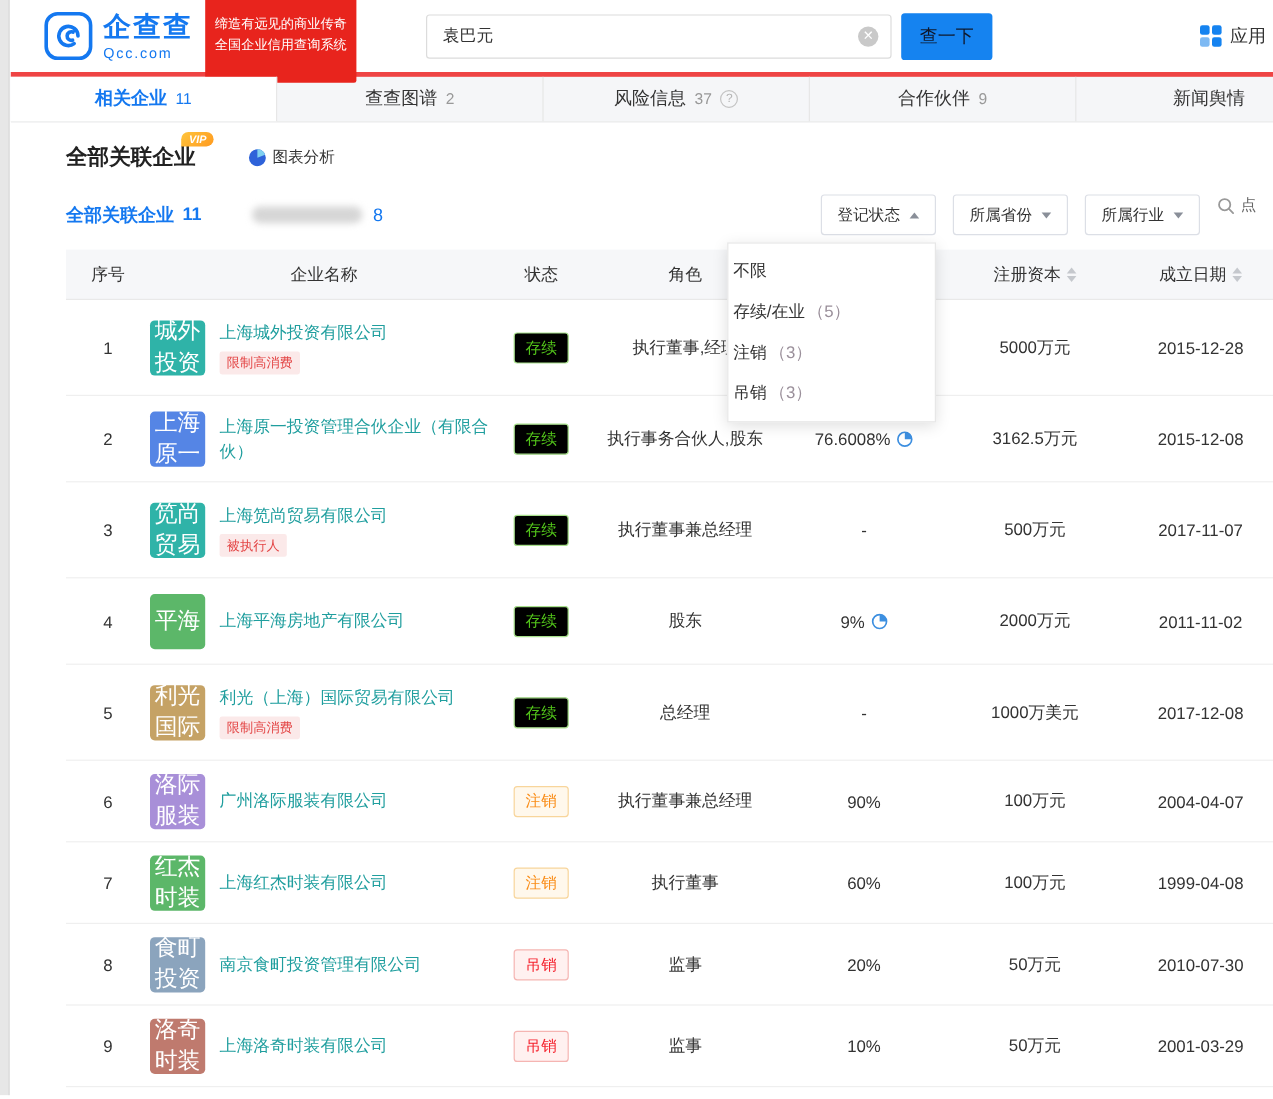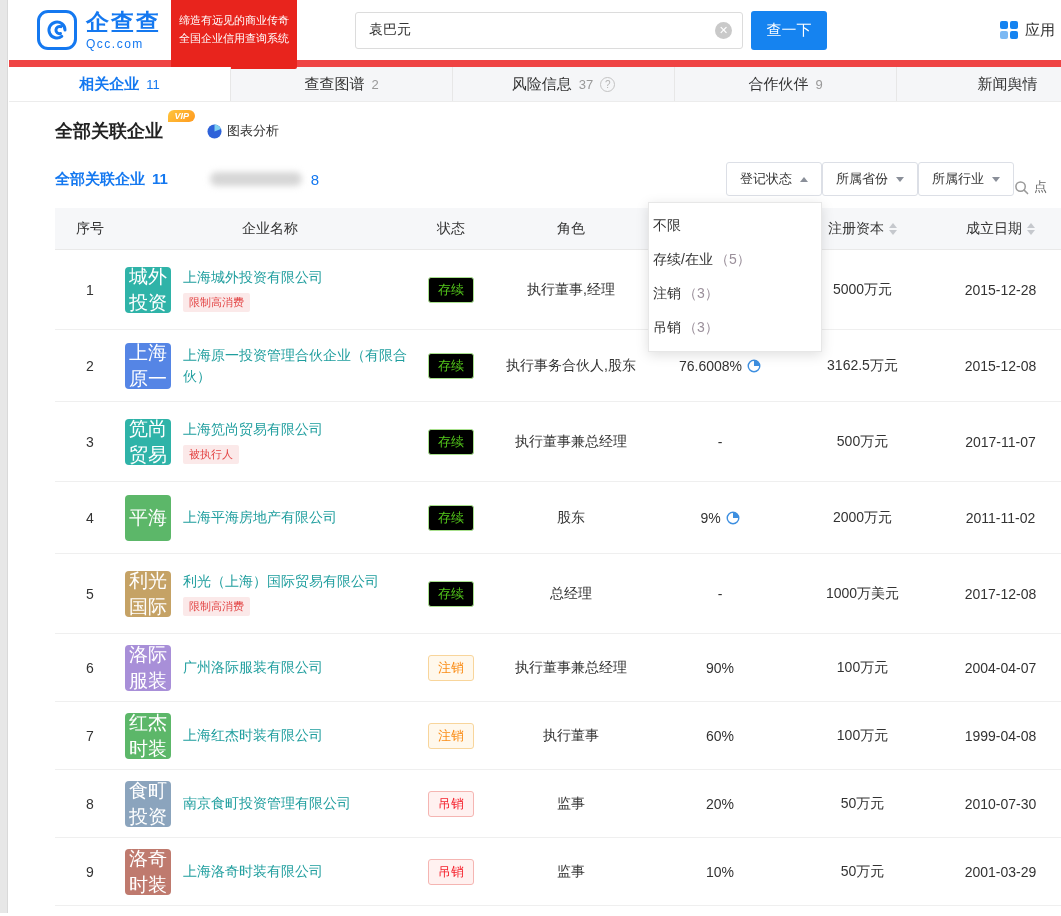--- a/index.html
+++ b/index.html
@@ -12,48 +12,48 @@
   .header { margin-left:9px; height:60px; display:flex; align-items:center; padding:0 6px 0 28px; background:#fff; }
   .logo { display:flex; align-items:center; gap:9px; }
   .logo-mark { width:40px; height:40px; border:3px solid #1478f0; border-radius:11px; display:flex; align-items:center; justify-content:center; }
   .logo-text { line-height:1; }
   .logo-title { color:#1478f0; font-size:23px; font-weight:bold; letter-spacing:2px; }
   .logo-domain { color:#1478f0; font-size:12px; letter-spacing:1.5px; margin-top:4px; }
   .slogan { background:#e8241d; color:#fff; font-size:11px; padding:21px 8px; margin-left:10px; line-height:1.6; border-radius:2px; white-space:nowrap; }
   .searchbar { display:flex; align-items:center; margin-left:58px; }
   .search-input { width:388px; height:37px; border:1px solid #dcdcdc; border-radius:3px; display:flex; align-items:center; padding:0 10px 0 13px; font-size:14px; color:#333; background:#fff; }
   .search-clear { margin-left:auto; width:17px; height:17px; border-radius:50%; background:#c9c9c9; color:#fff; font-size:11px; line-height:17px; text-align:center; cursor:pointer; }
-  .search-btn { width:76px; height:39px; background:#1583f0; color:#ffffff; font-size:15px; border:none; margin-left:8px; border-radius:3px; display:flex; align-items:center; justify-content:center; cursor:pointer; }
+  .search-btn { width:76px; height:39px; background:#1583f0; color:#0f172a; font-size:15px; border:none; margin-left:8px; border-radius:3px; display:flex; align-items:center; justify-content:center; cursor:pointer; }
   .apps { margin-left:auto; display:flex; align-items:center; gap:7px; font-size:15px; color:#333; cursor:pointer; }
   .apps-icon { width:18px; height:18px; display:grid; grid-template-columns:1fr 1fr; grid-template-rows:1fr 1fr; gap:2px; }
   .apps-icon i { background:#1583f0; border-radius:2px; }
   .apps-icon i:nth-child(3) { background:#7db9f3; }
 
   
-  .tabbar { margin-left:9px; display:flex; background:#f5f6f8; border-top:7px solid #ef4444; border-bottom:1px solid #ececec; height:42px; }
+  .tabbar { margin-left:9px; display:flex; background:#f5f6f8; border-top:4px solid #ef4444; border-bottom:1px solid #ececec; height:42px; }
   .tab { width:222px; flex:0 0 auto; display:flex; align-items:center; justify-content:center; gap:7px; font-size:15px; color:#333; border-right:1px solid #e7e7e7; cursor:pointer; }
   .tab .cnt { color:#999; font-size:13px; }
   .tab.active { background:#fff; color:#1478f0; font-weight:bold; }
   .tab.active .cnt { color:#1478f0; font-weight:normal; }
   .help-circle { width:15px; height:15px; border:1px solid #c3c3c3; border-radius:50%; color:#b3b3b3; font-size:10px; line-height:14px; text-align:center; }
 
   
   .content { margin-left:9px; padding-left:46px; }
   .section-row { display:flex; align-items:center; margin-top:14px; height:30px; }
   .section-title { font-size:18px; font-weight:bold; color:#222; position:relative; padding-right:32px; }
-  .vip-badge { position:absolute; top:-9px; right:0; background:linear-gradient(135deg,#ffc53d,#ff9a1f); color:#fff; font-size:9px; font-style:italic; font-weight:bold; padding:1px 6px; border-radius:7px 7px 7px 0; }
+  .vip-badge { position:absolute; top:-9px; right:17px; background:linear-gradient(135deg,#ffc53d,#ff9a1f); color:#fff; font-size:9px; font-style:italic; font-weight:bold; padding:1px 6px; border-radius:7px 7px 7px 0; }
   .chart-link { display:flex; align-items:center; gap:5px; font-size:13px; color:#333; margin-left:12px; cursor:pointer; }
 
   
   .subtab-row { display:flex; align-items:center; margin-top:16px; height:34px; padding-right:14px; }
   .subtab { font-size:15px; color:#1478f0; font-weight:bold; display:flex; gap:7px; cursor:pointer; }
   .blur-wrap { margin-left:42px; display:flex; align-items:center; gap:9px; cursor:pointer; }
   .blur-blob { width:92px; height:14px; background:#d6d6d6; border-radius:7px; filter:blur(3px); }
   .blur-count { color:#1478f0; font-size:15px; }
-  .filters { margin-left:auto; display:flex; align-items:flex-end; }
+  .filters { margin-left:auto; display:flex; align-items:flex-start; gap:14px; }
   .filter-btn { min-width:96px; height:34px; border:1px solid #dcdfe6; border-radius:3px; background:#fff; display:flex; align-items:center; justify-content:center; gap:8px; font-size:13px; color:#333; padding:0 11px; cursor:pointer; white-space:nowrap; }
   .caret-dn { width:0; height:0; border-left:4px solid transparent; border-right:4px solid transparent; border-top:5px solid #8a8f99; }
   .caret-up { width:0; height:0; border-left:4px solid transparent; border-right:4px solid transparent; border-bottom:5px solid #8a8f99; }
   .status-wrap { position:relative; }
   .mini-search { display:flex; align-items:center; gap:5px; font-size:13px; color:#666; white-space:nowrap; cursor:pointer; }
 
   
   .dropdown { position:absolute; right:0; top:calc(100% + 6px); width:174px; background:#fff; border:1px solid #e7e7e7; box-shadow:0 3px 12px rgba(0,0,0,.13); z-index:30; padding:6px 0; }
   .dd-item { height:34px; display:flex; align-items:center; padding:0 4px; font-size:14px; color:#333; cursor:pointer; }
   .dd-item .dd-count { color:#9a8f9a; margin-left:2px; }

